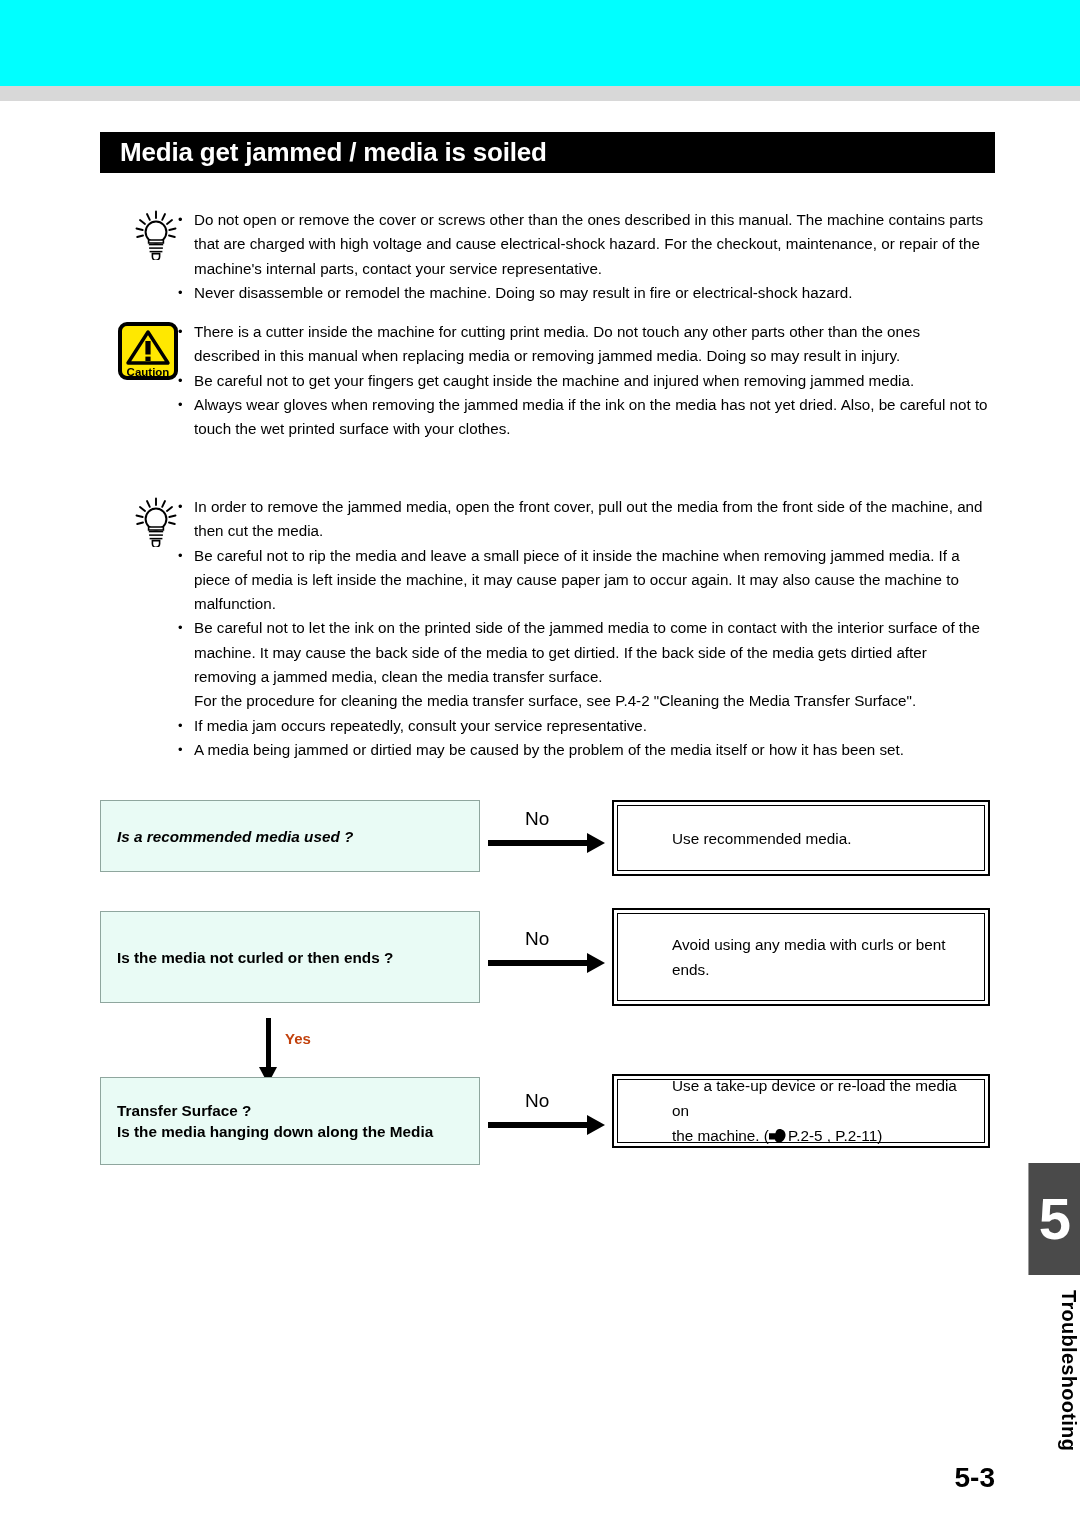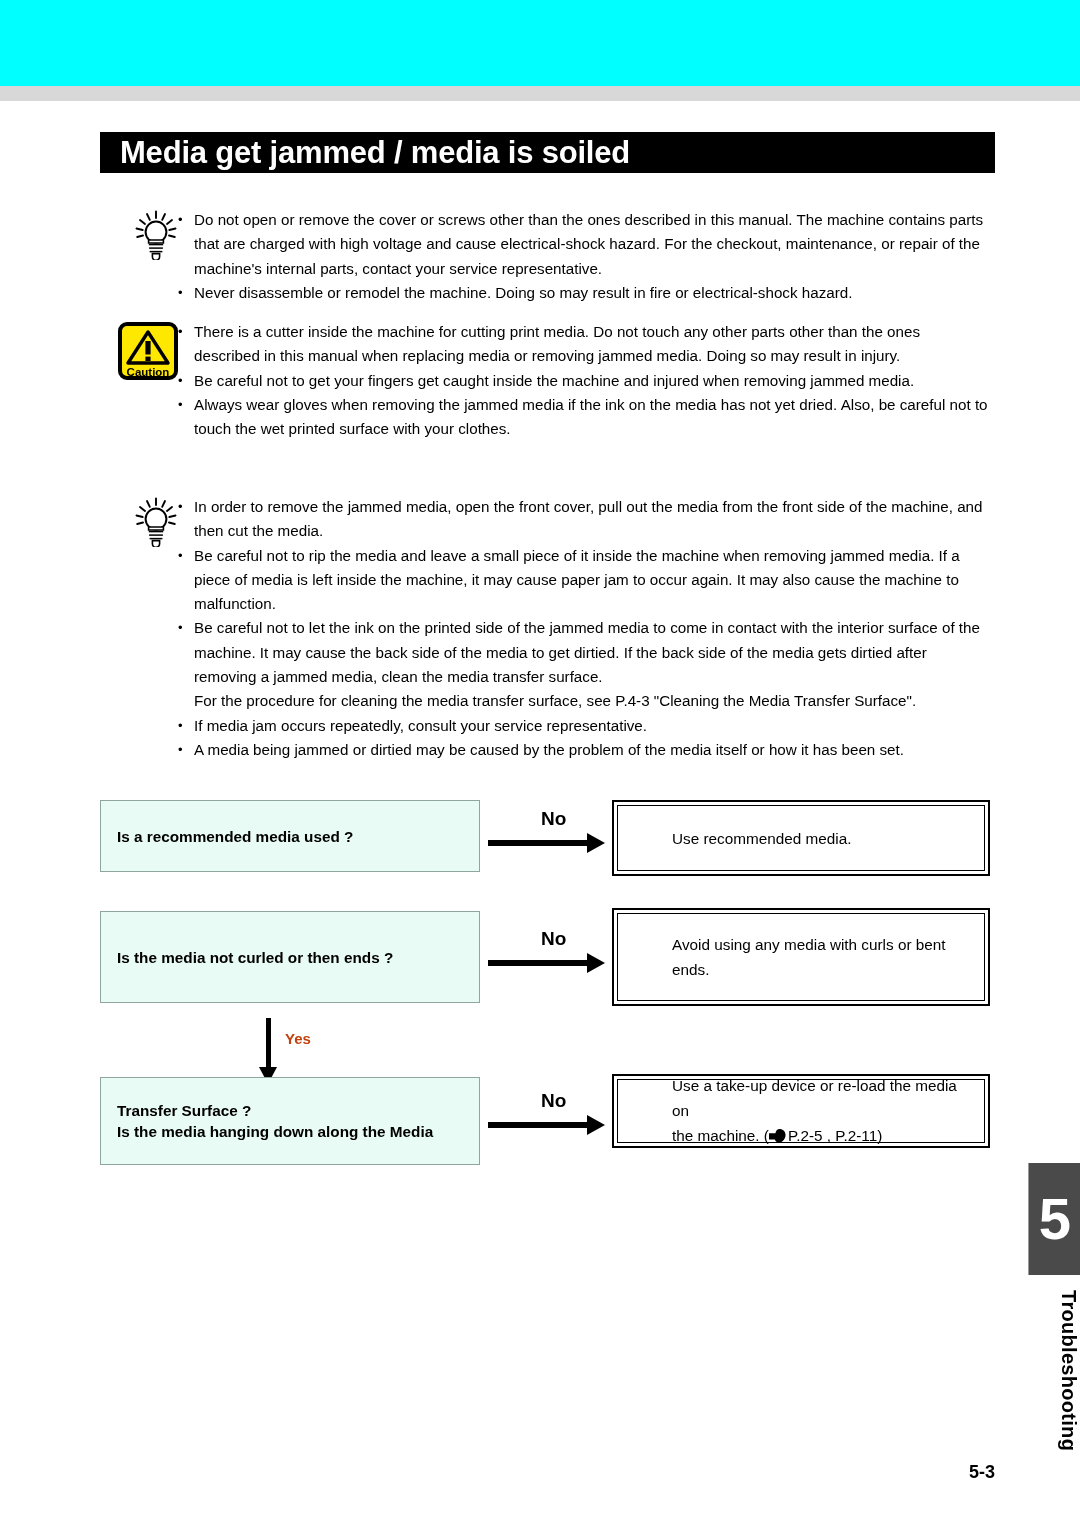--- a/index.html
+++ b/index.html
@@ -42,21 +42,21 @@
     background: #d8d8d8;
   }
 
   
   .section-title {
     position: absolute;
     left: 100px; top: 132px;
     width: 895px; height: 41px;
     background: #000000;
     color: #ffffff;
-    font-size: 31px;
+    font-size: 26px;
     font-weight: bold;
     line-height: 41px;
     padding-left: 20px;
     letter-spacing: -0.2px;
     white-space: nowrap;
     overflow: hidden;
   }
 
   
   .notice {
@@ -127,23 +127,22 @@
   .a-text {
     font-size: 15.3px;
     line-height: 25px;
     color: #000;
     margin-left: 40px;
   }
 
   .arrow-label {
     position: absolute;
     font-size: 19px;
-    font-weight: bold;
+    font-weight: normal;
     color: #000;
-    margin-left: 16px;
   }
   .arrow-label-small {
     position: absolute;
     font-size: 15px;
     font-weight: bold;
     color: #c2410c;
   }
 
   .h-arrow {
     position: absolute;
@@ -211,21 +210,21 @@
     text-orientation: mixed;
     text-align: left;
     letter-spacing: 0.3px;
   }
 
   
   .page-num {
     position: absolute;
     right: 85px;
     top: 1462px;
-    font-size: 18px;
+    font-size: 28px;
     font-weight: bold;
     color: #000;
   }
 </style>
 </head>
 <body>
 
 <div class="page">
 
   <div class="top-band"></div>
@@ -326,35 +325,35 @@
         <span class="bullet-text">In order to remove the jammed media, open the front cover, pull out the media from the front side of the machine, and then cut the media.</span>
       </div>
       <div class="bullet-row">
         <span class="bullet-dot">•</span>
         <span class="bullet-text">Be careful not to rip the media and leave a small piece of it inside the machine when removing jammed media. If a piece of media is left inside the machine, it may cause paper jam to occur again. It may also cause the machine to malfunction.</span>
       </div>
       <div class="bullet-row">
         <span class="bullet-dot">•</span>
         <span class="bullet-text">
           <span>Be careful not to let the ink on the printed side of the jammed media to come in contact with the interior surface of the machine. It may cause the back side of the media to get dirtied. If the back side of the media gets dirtied after removing a jammed media, clean the media transfer surface.</span>
-          <span class="sub-line">For the procedure for cleaning the media transfer surface, see P.4-3 "Cleaning the Media Transfer Surface".</span>
+          <span class="sub-line">For the procedure for cleaning the media transfer surface, see P.4-2 "Cleaning the Media Transfer Surface".</span>
         </span>
       </div>
       <div class="bullet-row">
         <span class="bullet-dot">•</span>
         <span class="bullet-text">If media jam occurs repeatedly, consult your service representative.</span>
       </div>
       <div class="bullet-row">
         <span class="bullet-dot">•</span>
         <span class="bullet-text">A media being jammed or dirtied may be caused by the problem of the media itself or how it has been set.</span>
       </div>
     </div>
   </div>
 
-  <div class="q-box" style="left:100px; top:800px; width:380px; height:72px;">
+  <div class="q-box" style="left:100px; top:800px; width:380px; height:72px;font-style:italic;">
     <div class="q-text">Is a recommended media used ?</div>
   </div>
   <div class="arrow-label" style="left:525px; top:808px;">No</div>
   <div class="h-arrow" style="left:488px; top:840px; width:100px;"></div>
   <div class="a-box" style="left:612px; top:800px; width:378px; height:76px;">
     <div class="a-inner">
       <div class="a-text">Use recommended media.</div>
     </div>
   </div>
 

